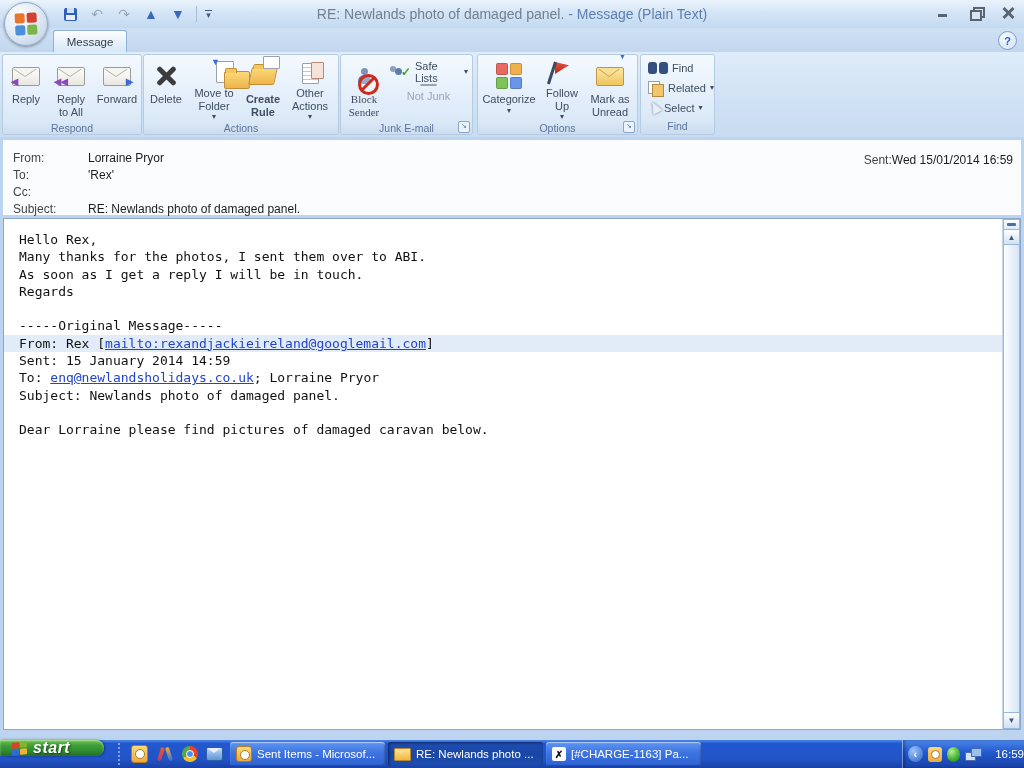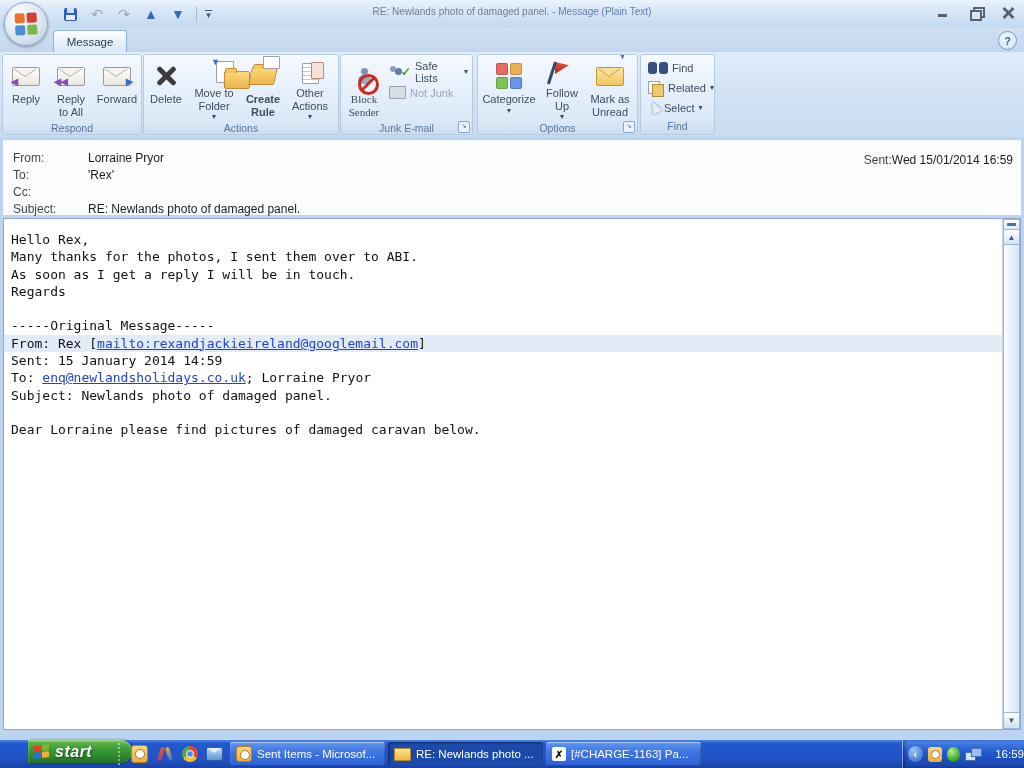--- a/index.html
+++ b/index.html
@@ -22,21 +22,21 @@
   .qat{position:absolute;left:60px;top:3px;height:22px;display:flex;align-items:center;gap:7px;}
   .qat .qbtn{width:20px;height:20px;display:flex;align-items:center;justify-content:center;font-size:14px;}
   .save-ic{width:13px;height:13px;background:#2f5fbe;border-radius:2px;position:relative;}
   .save-ic::before{content:"";position:absolute;left:3px;top:0;width:7px;height:5px;background:#cfe0f2;}
   .save-ic::after{content:"";position:absolute;left:2px;bottom:1px;width:9px;height:5px;background:#e8eef6;}
   .dis{color:#9aa7b5;}
   .blue-ar{color:#3868b8;font-size:11px;}
   .qat-sep{width:1px;height:16px;background:#a8bdd4;margin:0 1px;}
   .qat-more{font-size:9px;color:#44587a;display:flex;flex-direction:column;align-items:center;line-height:5px;}
   .qat-more b{display:block;width:7px;height:1.5px;background:#44587a;margin-bottom:2px;}
-  .title-text{position:absolute;left:0;right:0;top:6px;text-align:center;font-size:10px;color:#72808f;}
+  .title-text{position:absolute;left:0;right:0;top:6px;text-align:center;font-size:14px;color:#72808f;}
   .title-text .suffix{color:#5f7eae;}
   .win-controls{position:absolute;right:8px;top:6px;display:flex;gap:16px;z-index:40;}
   .wc{width:16px;height:14px;position:relative;cursor:pointer;}
   .wc-min::after{content:"";position:absolute;left:2px;bottom:3px;width:9px;height:3px;background:#5a6470;}
   .wc-restore::before{content:"";position:absolute;left:5px;top:1px;width:8px;height:7px;border:2px solid #5a6470;}
   .wc-restore::after{content:"";position:absolute;left:2px;top:4px;width:8px;height:7px;border:2px solid #5a6470;background:#d7e5f5;}
   .wc-close::before,.wc-close::after{content:"";position:absolute;left:7px;top:0;width:3px;height:14px;background:#5a6470;}
   .wc-close::before{transform:rotate(45deg);} .wc-close::after{transform:rotate(-45deg);}
 
   
@@ -59,21 +59,21 @@
   .grp-label{height:15px;font-size:10.5px;color:#59759c;text-align:center;line-height:14px;
     background:linear-gradient(#dce9f7,#cbdcef);position:relative;}
   .launcher{position:absolute;right:2px;bottom:2px;width:10px;height:10px;border:1px solid #87a6c9;
     border-radius:2px;font-size:7px;line-height:8px;color:#4d6a92;text-align:center;background:#eaf2fb;}
   .bigbtn{display:flex;flex-direction:column;align-items:center;padding-top:2px;height:62px;border-radius:3px;}
   .bigbtn .ico{height:34px;display:flex;align-items:center;justify-content:center;}
   .blabel{font-size:11px;line-height:12.5px;color:#3e4d61;text-align:center;white-space:pre-line;}
   .darr{font-size:8px;color:#3e4d61;}
   .smallcol{display:flex;flex-direction:column;gap:4px;padding-top:6px;}
   .smallbtn{display:flex;align-items:center;gap:4px;font-size:11px;color:#3e4d61;height:17px;padding:0 3px;}
-  .smallbtn.disabled{color:#9aa6b5;}
+  .smallbtn.disabled{color:#9aa6b5;flex-direction:column;}
 
   
   .env{width:26px;height:17px;background:linear-gradient(#ffffff,#e9e6df);border:1px solid #9c9c94;
     border-radius:2px;position:relative;}
   .env::before{content:"";position:absolute;left:0;top:0;width:0;height:0;
     border-left:12px solid transparent;border-right:12px solid transparent;border-top:8px solid #f6f4ee;
     filter:drop-shadow(0 1px 0 #b0b0a8);}
   .env-y{width:26px;height:17px;background:linear-gradient(#fbe9a8,#f0c45c);border:1px solid #c09440;
     border-radius:2px;position:relative;}
   .env-y::before{content:"";position:absolute;left:1px;top:0;width:0;height:0;
@@ -120,41 +120,41 @@
   .hrow{position:absolute;left:10px;height:17px;line-height:17px;color:#444;}
   .hval{position:absolute;left:85px;height:17px;line-height:17px;color:#1c1c1c;}
   .sentbox{position:absolute;right:8px;top:13px;font-size:12px;color:#1c1c1c;}
   .sentbox .slabel{color:#444;margin-right:0;}
 
   
   .bodywrap{position:absolute;left:3px;right:3px;top:81px;bottom:10px;background:#ffffff;
     border:1px solid #8fa8c8;}
   .bodytext{position:absolute;left:0;top:12px;right:18px;
     font-family:"DejaVu Sans Mono","Liberation Mono",monospace;font-size:13px;line-height:17.3px;color:#111;}
-  .bline{padding-left:7px;white-space:pre;}
+  .bline{padding-left:15px;white-space:pre;}
   .bline.hl{background:#e2ecf8;}
   .blink{color:#2244cc;text-decoration:underline;}
 
   
   .vscroll{position:absolute;right:0;top:0;bottom:0;width:17px;background:#eef4fb;border-left:1px solid #c5d6ea;}
   .split{position:absolute;left:0;right:0;top:0;height:10px;background:linear-gradient(#fdfeff,#d9e7f6);border:1px solid #98b7dc;}
   .split::after{content:"";position:absolute;left:3px;right:3px;top:3px;height:3px;background:#4a6fa5;border-radius:1px;}
   .sbtn{position:absolute;left:0;right:0;height:15px;background:linear-gradient(#fdfeff,#cfe0f2);
     border:1px solid #98b7dc;color:#3f587e;font-size:8px;display:flex;align-items:center;justify-content:center;}
   .sbtn.up{top:10px;} .sbtn.down{bottom:0;}
   .sthumb{position:absolute;left:0;right:0;top:25px;bottom:15px;background:linear-gradient(90deg,#fdfeff,#d6e5f5);
     border:1px solid #98b7dc;border-radius:2px;}
 
   
   .taskbar{position:absolute;left:0;top:740px;width:1024px;height:28px;
     background:linear-gradient(#4b86e8 0%,#3a73e0 6%,#2258cf 12%,#2153c6 70%,#1941a5 100%);}
-  .startbtn{position:absolute;left:0;top:0;width:104px;height:23px;border-radius:0 14px 14px 0;
+  .startbtn{position:absolute;left:0;top:0;width:104px;height:16px;border-radius:0 14px 14px 0;
     background:linear-gradient(#6cc24a 0%,#3f9e3a 35%,#2e8a2e 70%,#246e24 100%);
     box-shadow:inset 0 1px 2px rgba(255,255,255,.5),1px 0 3px rgba(0,0,0,.4);
-    display:flex;align-items:center;gap:6px;padding-left:6px;box-sizing:border-box;margin-left:28px;}
+    display:flex;align-items:center;gap:6px;padding-left:12px;box-sizing:border-box;}
   .startbtn .slabel{color:#fff;font-size:16px;font-weight:bold;font-style:italic;
     text-shadow:1px 1px 2px rgba(0,0,0,.5);letter-spacing:.5px;}
   .winflag{display:grid;grid-template-columns:7px 7px;grid-template-rows:6px 6px;gap:1px;transform:skewY(-6deg);}
   .winflag i{border-radius:1px;}
   .winflag i:nth-child(1){background:#e0402a;} .winflag i:nth-child(2){background:#7db72f;}
   .winflag i:nth-child(3){background:#2a6fd4;} .winflag i:nth-child(4){background:#f0b030;}
   .qlaunch{position:absolute;left:112px;top:0;height:28px;display:flex;align-items:center;gap:8px;padding:0 6px;}
   .tsep{width:3px;height:22px;border-left:2px dotted rgba(255,255,255,.45);}
   .qicon{width:17px;height:17px;display:flex;align-items:center;justify-content:center;}
   .ol-ic{width:16px;height:16px;background:linear-gradient(#fbd877,#eeaa3c);border-radius:3px;border:1px solid #b57f20;position:relative;}

